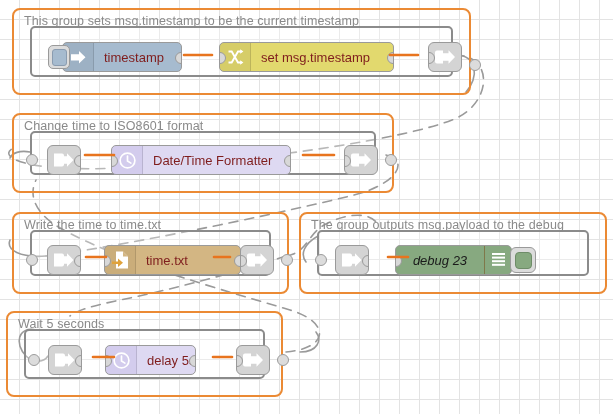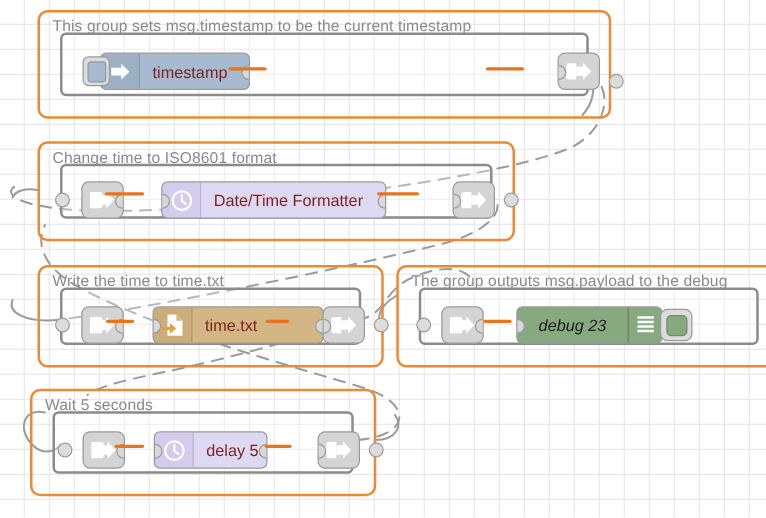--- a/index.html
+++ b/index.html
@@ -22,21 +22,20 @@
   #wires{position:absolute;left:0;top:0;width:613px;height:414px;pointer-events:none;}
 
   
   .group{
     position:absolute;
     box-sizing:border-box;
     border:2px solid #eb8a34;
     border-radius:8px;
     background:transparent;
     padding:16px;
-    margin-left:18px;
   }
   .group-inner{
     box-sizing:border-box;
     width:100%;height:100%;
     border:2px solid #8b8b8b;
     border-radius:5px;
     background:rgba(255,255,255,0.30);
   }
   .group-label{
     position:absolute;
@@ -186,20 +185,33 @@
           <path d="M1 4.2h8V1l6.5 6.3L9 13.6v-3.2H1z" fill="#ffffff"></path>
         </svg>
       </div>
       <div class="label">timestamp</div>
       <div class="port out round"></div>
     </div>
     <div class="inject-btn" style="left:34px;top:35px;">
       <i></i>
     </div>
 
+    <div class="node n-change" style="left:205px;top:32px;width:175px;">
+      <div class="icon-box">
+        <svg class="glyph" width="17" height="16" viewBox="0 0 17 16">
+          <path d="M1.5 2.5h3.2l6.3 11h3.5" stroke="#ffffff" stroke-width="1.9" fill="none"></path>
+          <path d="M1.5 13.5h3.2l6.3-11h3.5" stroke="#ffffff" stroke-width="1.9" fill="none"></path>
+          <path d="M13.2 0.3l3.2 2.2-3.2 2.2z" fill="#ffffff"></path>
+          <path d="M13.2 11.3l3.2 2.2-3.2 2.2z" fill="#ffffff"></path>
+        </svg>
+      </div>
+      <div class="label">set msg.timestamp</div>
+      <div class="port in round"></div>
+      <div class="port out round"></div>
+    </div>
 
     <div class="node link-node" style="left:414px;top:32px;">
       <span>
         <svg class="glyph" width="22" height="18" viewBox="0 0 22 18">
           <path d="M3 2.5h6v13H3a2 2 0 0 1-2-2V4.5a2 2 0 0 1 2-2z" fill="#ffffff"></path>
           <path d="M9 5.2h5.5V2.2L21 9l-6.5 6.8v-3H9z" fill="#ffffff"></path>
         </svg>
       </span>
       <div class="port in round"></div>
     </div>

